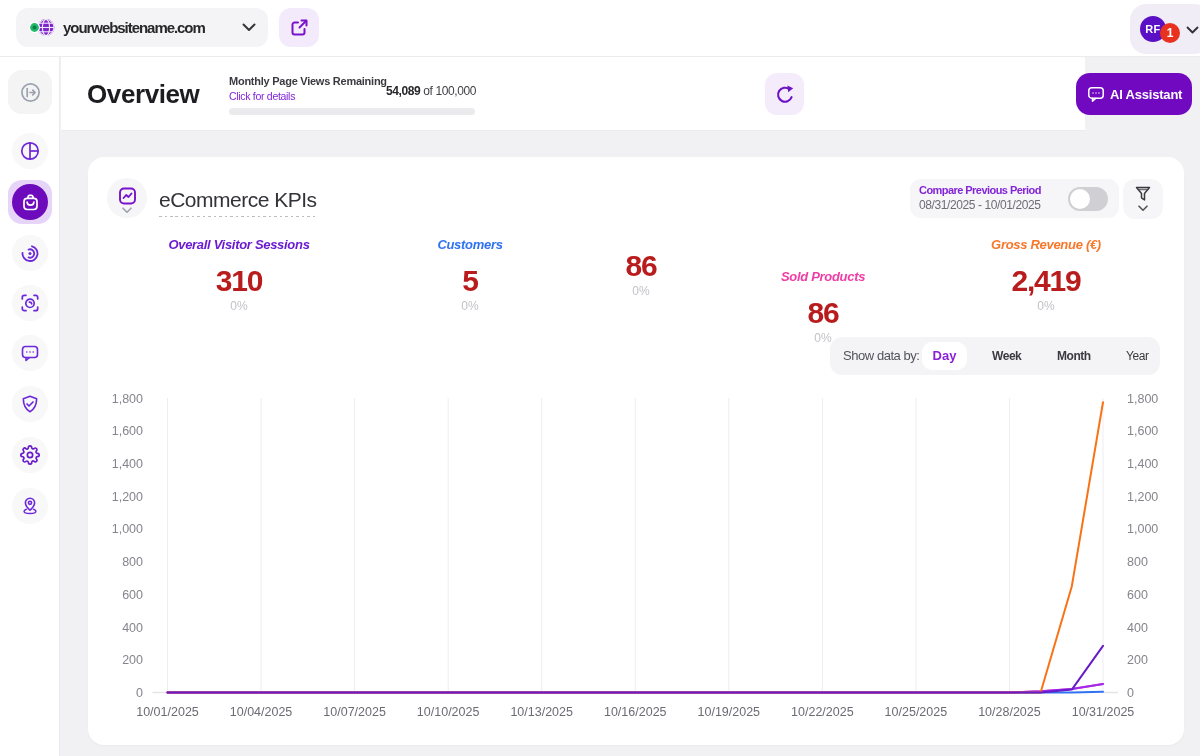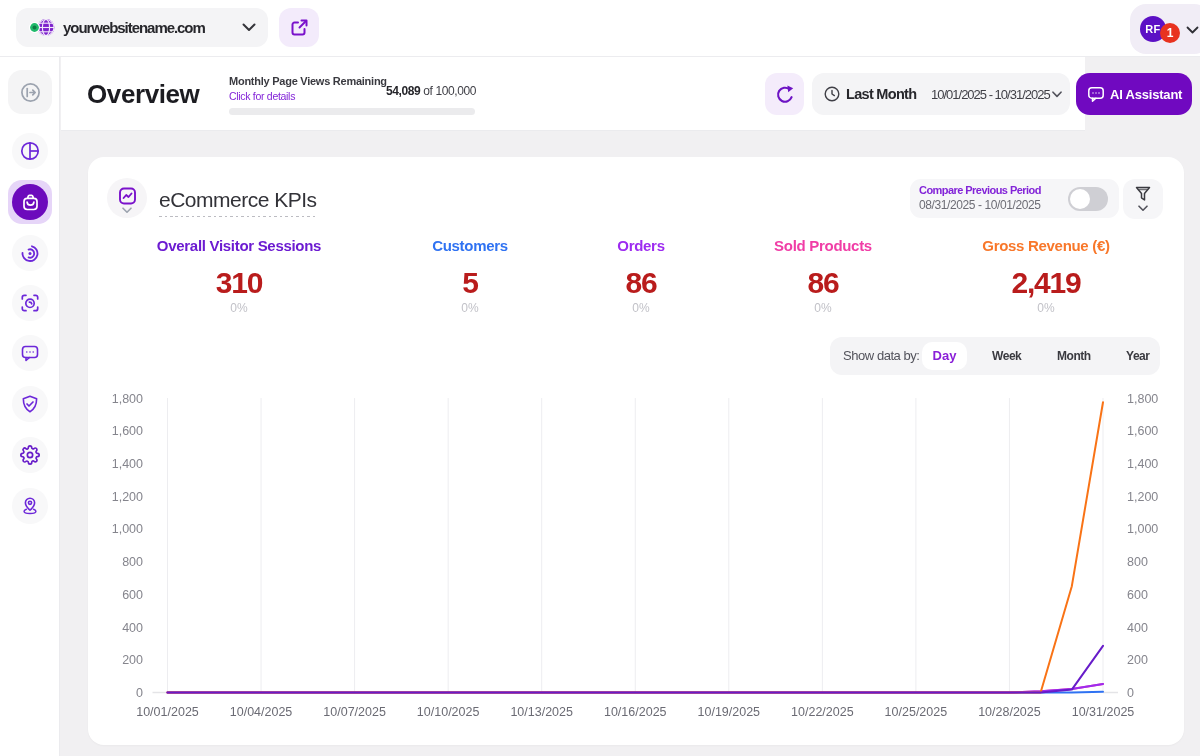--- a/index.html
+++ b/index.html
@@ -42,30 +42,30 @@
   #cardicon { position:absolute; left:19px; top:21px; width:40px; height:40px; border-radius:50%; background:#f6f5f7; }
   #cardtitle { position:absolute; left:71px; top:31px; font-size:21px; font-weight:500; letter-spacing:-0.5px; color:#323238; padding-bottom:5px; background:repeating-linear-gradient(90deg,#bcbcc2 0 2.5px,transparent 2.5px 5.5px) left bottom/100% 1px no-repeat; }
   #cmpbox { position:absolute; left:822px; top:22px; width:209px; height:39px; background:#f6f6f8; border-radius:11px; }
   #cmpbox .l1 { position:absolute; left:9px; top:5px; font-size:11px; font-weight:700; color:#8324d8; white-space:nowrap; letter-spacing:-0.55px; }
   #cmpbox .l2 { position:absolute; left:9px; top:19px; font-size:12px; color:#6d6d75; white-space:nowrap; letter-spacing:-0.4px; }
   #toggle { position:absolute; left:158px; top:7.5px; width:40px; height:24px; background:#cfcfd4; border-radius:12px; }
   #toggle .knob { position:absolute; left:2px; top:2px; width:20px; height:20px; background:#fff; border-radius:50%; }
   #filterbtn { position:absolute; left:1035px; top:22px; width:40px; height:40px; background:#f6f6f8; border-radius:12px; }
 
   .kpi { position:absolute; top:80px; width:220px; text-align:center; }
-  .kpi .lbl { font-size:15px; font-weight:600; letter-spacing:-0.3px; }
+  .kpi .lbl { font-size:13px; font-weight:600; letter-spacing:-0.3px;font-style:italic; }
   .kpi .val { font-size:30px; font-weight:600; color:#b91c1c; margin-top:12px; letter-spacing:-1.2px; }
   .kpi .pct { font-size:12px; color:#c2c2c8; margin-top:1px; }
 
   #showbar { position:absolute; left:742px; top:180px; width:330px; height:38px; background:#f4f4f6; border-radius:12px; font-size:13.5px; color:#3f3f46; }
   #showbar .lab { position:absolute; left:13px; top:11px; color:#52525b; font-size:13px; letter-spacing:-0.45px; }
   #showbar .day { position:absolute; left:92px; top:5px; width:45px; height:28px; background:#fff; border-radius:10px; text-align:center; line-height:28px; color:#8a1fd8; font-weight:600; font-size:13px; }
   #showbar .wk { position:absolute; left:162px; top:12px; font-weight:600; font-size:12px; letter-spacing:-0.45px; color:#3a3a40; }
   #showbar .mo { position:absolute; left:227px; top:12px; font-weight:600; font-size:12px; letter-spacing:-0.45px; color:#3a3a40; }
-  #showbar .yr { position:absolute; left:296px; top:12px; font-weight:700; font-size:12px; letter-spacing:-0.45px; color:#3a3a40; }
+  #showbar .yr { position:absolute; left:296px; top:12px; font-weight:400; font-size:12px; letter-spacing:-0.45px; color:#3a3a40; }
 </style>
 </head>
 <body>
 
 <div id="topbar">
   <div id="sitepill">
     <svg class="abs" style="left:13px;top:10px" width="30" height="19" viewBox="0 0 30 19">
       <circle cx="17" cy="9.5" r="8.5" fill="#7d22cc"></circle>
       <g stroke="#fff" stroke-width="1.1" fill="none" opacity="0.9">
         <circle cx="17" cy="9.5" r="8"></circle>
@@ -201,31 +201,20 @@
     <div class="bar"></div>
   </div>
   <div id="mpvnum"><b>54,089</b> of 100,000</div>
 
   <div id="refreshbtn">
     <svg class="abs" style="left:9px;top:10px" width="22" height="22" viewBox="0 0 22 22" fill="none">
       <path d="M17.6 14.2 A7 7 0 1 1 15.4 6.2" stroke="#6d13c4" stroke-width="2.1" stroke-linecap="round"></path>
       <path d="M13.4 2.5 L19.2 5.3 L14.2 9.2 Z" fill="#6d13c4"></path>
     </svg>
   </div>
-  <div id="datepill">
-    <svg class="abs" style="left:12px;top:13px" width="16" height="16" viewBox="0 0 16 16" fill="none" stroke="#3f3f46" stroke-width="1.4" stroke-linecap="round">
-      <circle cx="8" cy="8" r="6.8"></circle>
-      <path d="M8 4.5V8l2.4 1.6"></path>
-    </svg>
-    <span class="lm">Last Month</span>
-    <span class="rng">10/01/2025 - 10/31/2025</span>
-    <svg class="abs" style="left:240px;top:18px" width="10" height="7" viewBox="0 0 10 7" fill="none">
-        <path d="M1 1.2 L5 5.4 L9 1.2" stroke="#52525b" stroke-width="1.6" stroke-linecap="round" stroke-linejoin="round"></path>
-      </svg>
-  </div>
   <div id="aibtn">
     <svg class="abs" style="left:11px;top:12px" width="18" height="18" viewBox="0 0 18 18" fill="none" stroke="#fff" stroke-width="1.5" stroke-linecap="round" stroke-linejoin="round">
       <rect x="1.8" y="2.8" width="14.4" height="10.4" rx="3"></rect>
       <path d="M5.5 13.2v3l3.4-3"></path>
       <circle cx="6" cy="8" r="0.7" fill="#fff" stroke="none"></circle>
       <circle cx="9" cy="8" r="0.7" fill="#fff" stroke="none"></circle>
       <circle cx="12" cy="8" r="0.7" fill="#fff" stroke="none"></circle>
     </svg>
     <span>AI Assistant</span>
   </div>
@@ -263,25 +252,24 @@
       <div class="lbl" style="color:#6c1bd1">Overall Visitor Sessions</div>
       <div class="val">310</div>
       <div class="pct">0%</div>
     </div>
   <div class="kpi" style="left:272px;">
       <div class="lbl" style="color:#2f72f2">Customers</div>
       <div class="val">5</div>
       <div class="pct">0%</div>
     </div>
   <div class="kpi" style="left:443px;">
-      <div class="lbl" style="color:#9d2bf0">Orders</div>
       <div class="val">86</div>
       <div class="pct">0%</div>
     </div>
-  <div class="kpi" style="left:625px;">
+  <div class="kpi" style="left:625px;margin-top:32px;">
       <div class="lbl" style="color:#f03da6">Sold Products</div>
       <div class="val">86</div>
       <div class="pct">0%</div>
     </div>
   <div class="kpi" style="left:848px;">
       <div class="lbl" style="color:#f8772a">Gross Revenue (€)</div>
       <div class="val">2,419</div>
       <div class="pct">0%</div>
     </div>
 

